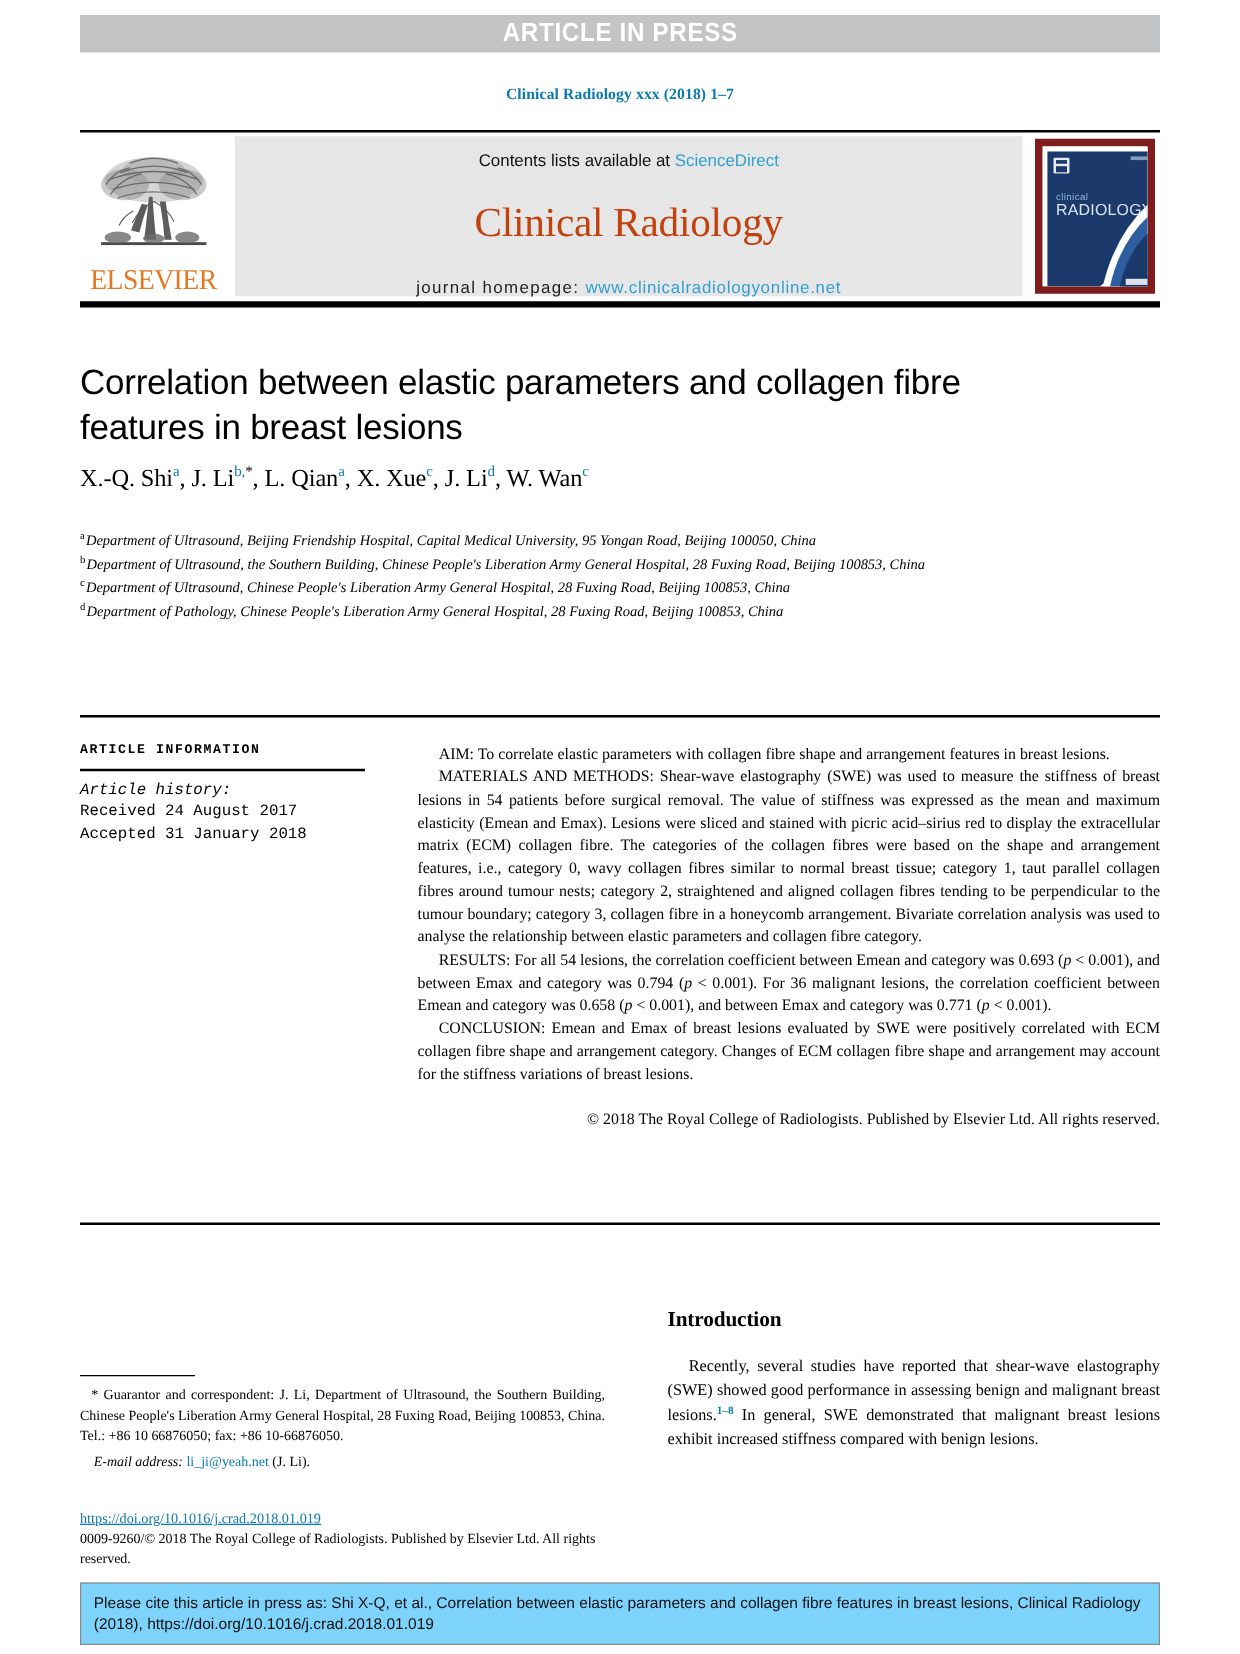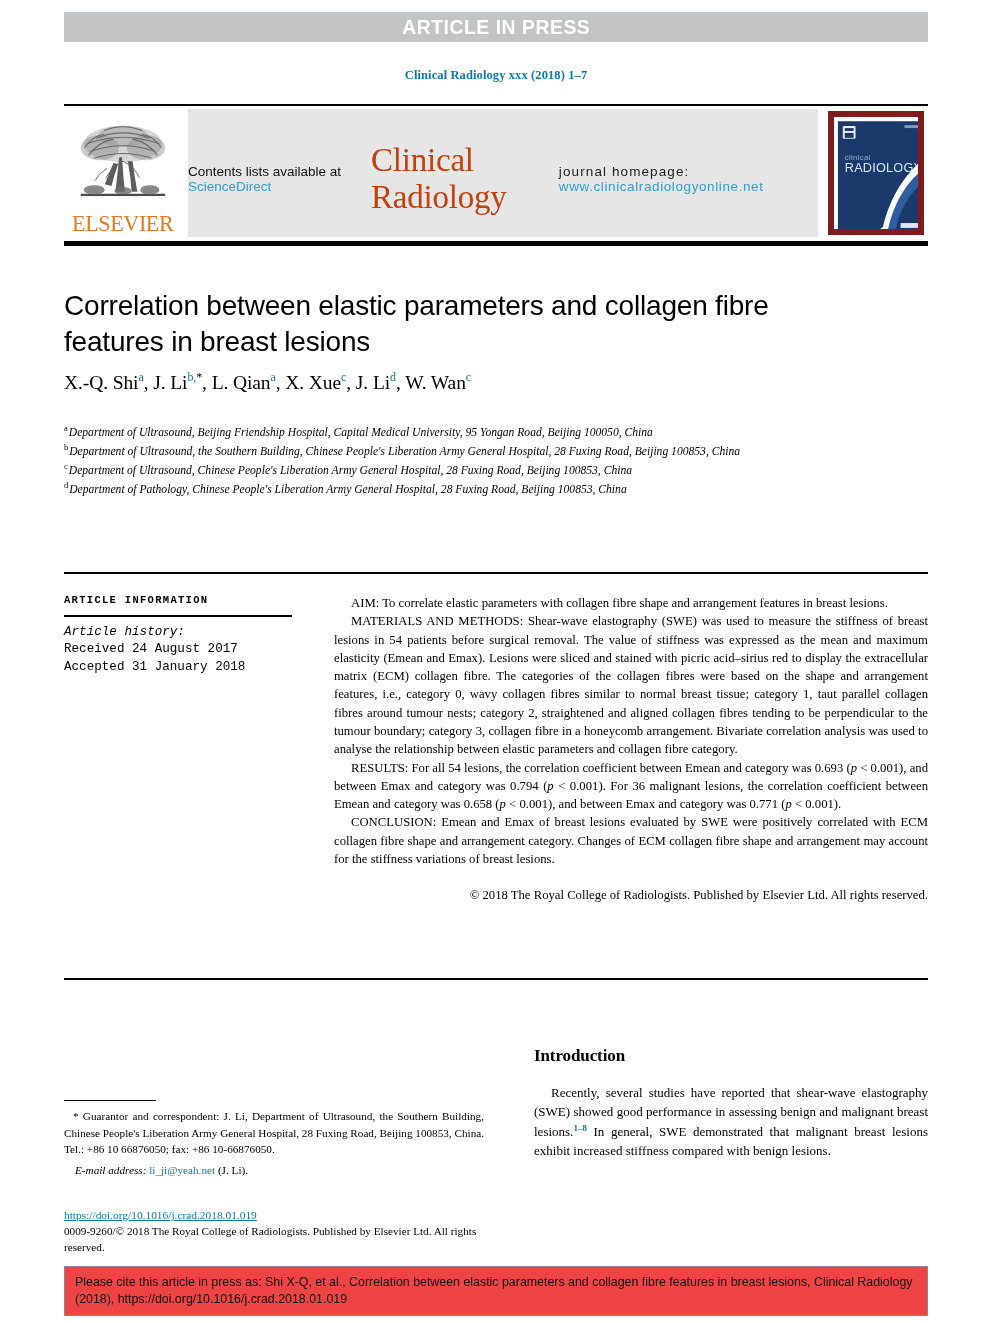--- a/index.html
+++ b/index.html
@@ -102,21 +102,21 @@
     font-size: 23px;
     letter-spacing: -0.4px;
     line-height: 1;
     margin-top: 1px;
     transform: scaleX(0.96);
   }
   .center-panel {
     flex: 1 1 auto;
     background: #e6e6e6;
     display: flex;
-    flex-direction: row;
+    flex-direction: column;
     justify-content: space-between;
     align-items: center;
     padding: 12px 0 0 0;
     box-sizing: border-box;
     margin-left: 6px;
     margin-right: 6px;
   }
   .contents-line {
     font-family: "Liberation Sans", sans-serif;
     font-size: 13.5px;
@@ -369,21 +369,21 @@
   }
 
   
   .cite-box {
     position: absolute;
     left: 64px;
     top: 1266px;
     width: 864px;
     height: 50px;
     border: 1.5px solid #8a8a8a;
-    background: #ef4444;
+    background: #7dd3fc;
     box-sizing: border-box;
     padding: 7px 10px 0 10px;
   }
   .cite-text {
     font-family: "Liberation Sans", sans-serif;
     font-size: 12.4px;
     line-height: 1.38;
     color: #111111;
     margin: 0;
   }

